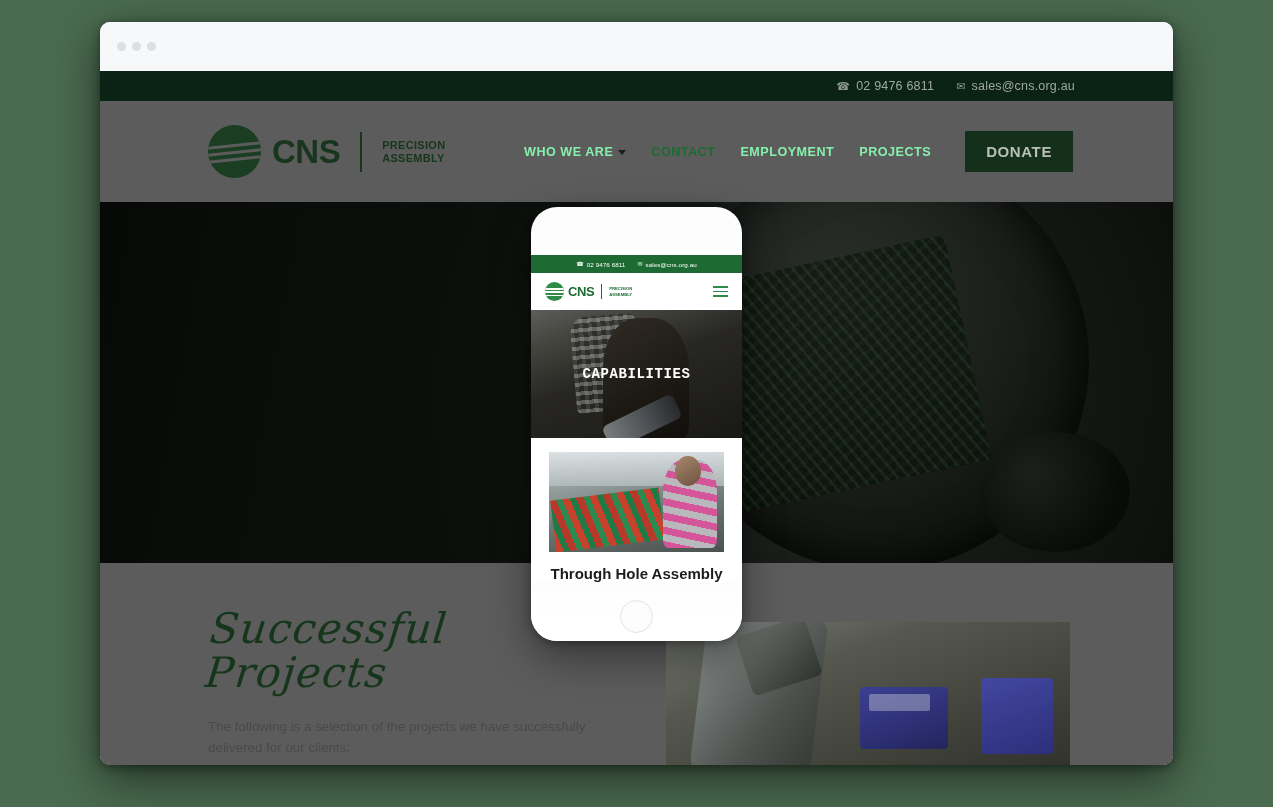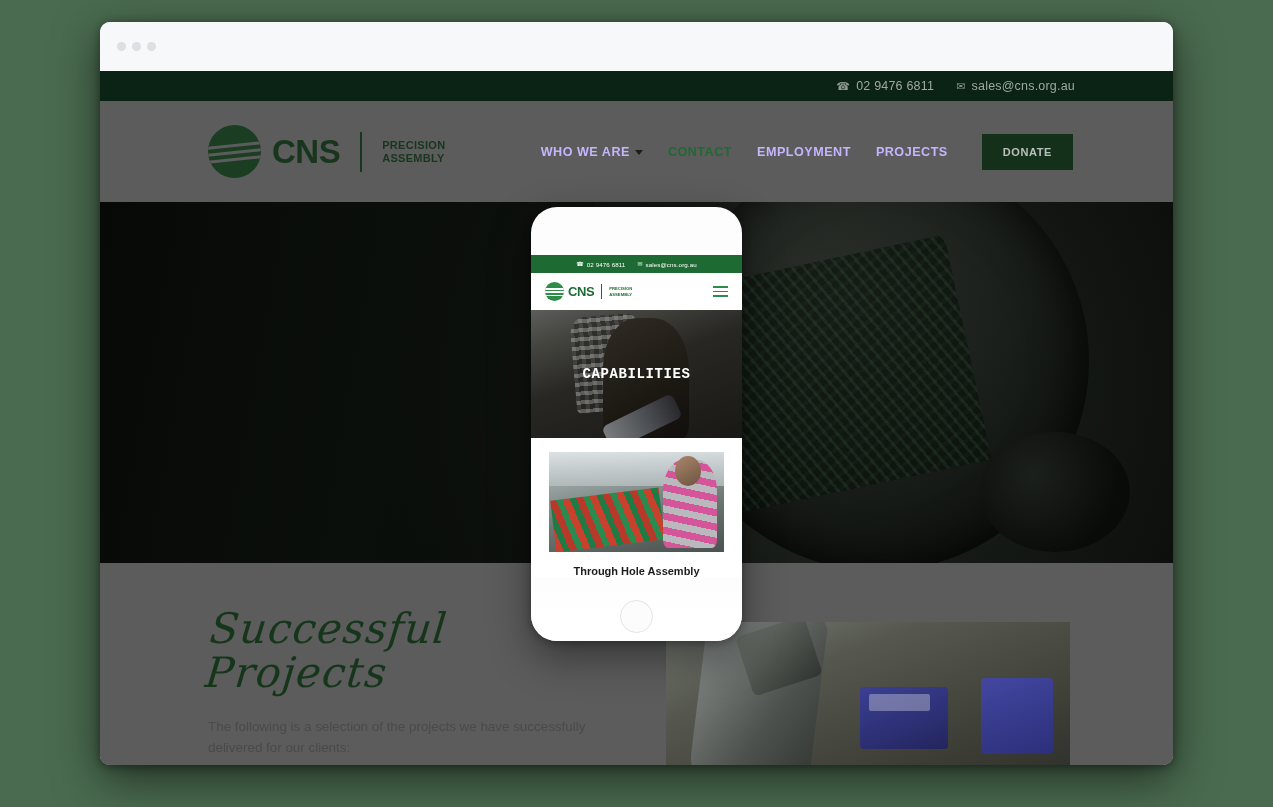--- a/index.html
+++ b/index.html
@@ -96,35 +96,35 @@
   .logo-sub {
     font-size: 11px; font-weight: 700; color: #17361d;
     line-height: 1.18; letter-spacing: .3px;
   }
 
   .nav {
     margin-left: auto;
     display: flex; align-items: center; gap: 25px;
   }
   .nav-link {
-    font-size: 12.6px; font-weight: 700; color: #c4b5fd;
+    font-size: 12.6px; font-weight: 700; color: #86efac;
     letter-spacing: .5px; text-decoration: none;
     display: flex; align-items: center; gap: 5px; cursor: pointer;
   }
   .nav-link.active { color: #1d6b33; }
   .caret {
     width: 0; height: 0;
     border-left: 4px solid transparent;
     border-right: 4px solid transparent;
     border-top: 5px solid #1c1c1c;
     margin-top: 2px;
   }
   .donate-btn {
     background: #14301b; color: #b9c0b9;
-    font-size: 11px; font-weight: 700; letter-spacing: .6px;
+    font-size: 15px; font-weight: 700; letter-spacing: .6px;
     padding: 12px 21px; border: none; cursor: pointer;
     margin-left: 9px;
   }
 
   
   .hero {
     height: 361px;
     position: relative;
     overflow: hidden;
     background: #090c09;
@@ -358,21 +358,21 @@
     background: linear-gradient(150deg, #a9866b, #6d5340);
   }
   .phone-card-img .bench {
     position: absolute; left: 0; right: 0; top: 0; height: 34%;
     background: linear-gradient(180deg, #dfe4e6 0%, #b4bcbd 100%);
     opacity: .85;
   }
   .phone-card-caption {
     margin-top: 13px;
     text-align: center;
-    font-size: 11px; font-weight: 700; color: #1c1c1c;
+    font-size: 15px; font-weight: 700; color: #1c1c1c;
   }
 
   .phone-home {
     position: absolute; left: 0; right: 0; bottom: 8px;
     display: flex; justify-content: center;
   }
   .phone-home .ring {
     width: 33px; height: 33px; border-radius: 50%;
     border: 1px solid #e2e2e2; background: #fcfcfc;
   }

